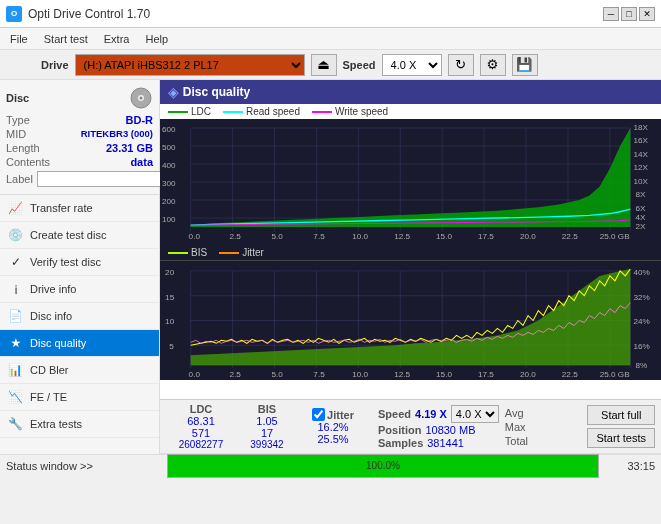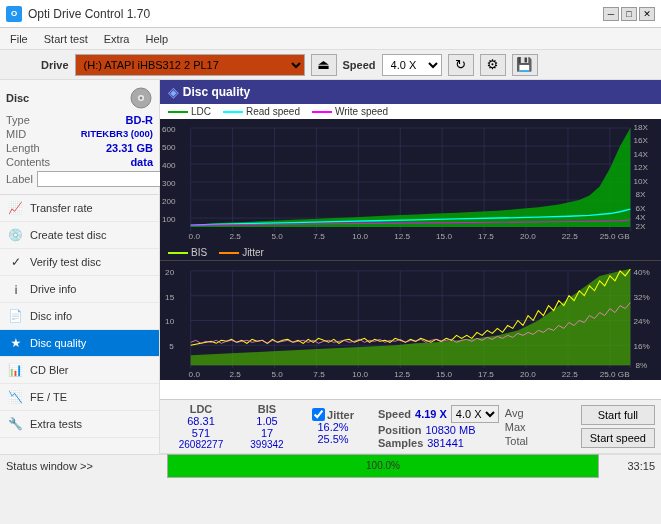--- a/index.html
+++ b/index.html
@@ -396,21 +396,21 @@
         </div>
 
         <div style="display:flex; flex-direction:column; gap:2px; color:#555; font-size:11px; margin-right: -60px;">
           <span>Avg</span>
           <span>Max</span>
           <span>Total</span>
         </div>
 
         <div style="margin-left:auto; display:flex; flex-direction:column; gap:3px;">
           <button class="start-full-btn">Start full</button>
-          <button class="start-part-btn">Start speed</button>
+          <button class="start-part-btn">Start tests</button>
         </div>
       </div>
     </div>
   </div>
 </div>
 
 <div class="status-bar">
   <span class="status-nav">Status window &gt;&gt;</span>
   <div class="status-progress-container">
     <div class="status-progress-fill" style="width: 100%;"></div>

